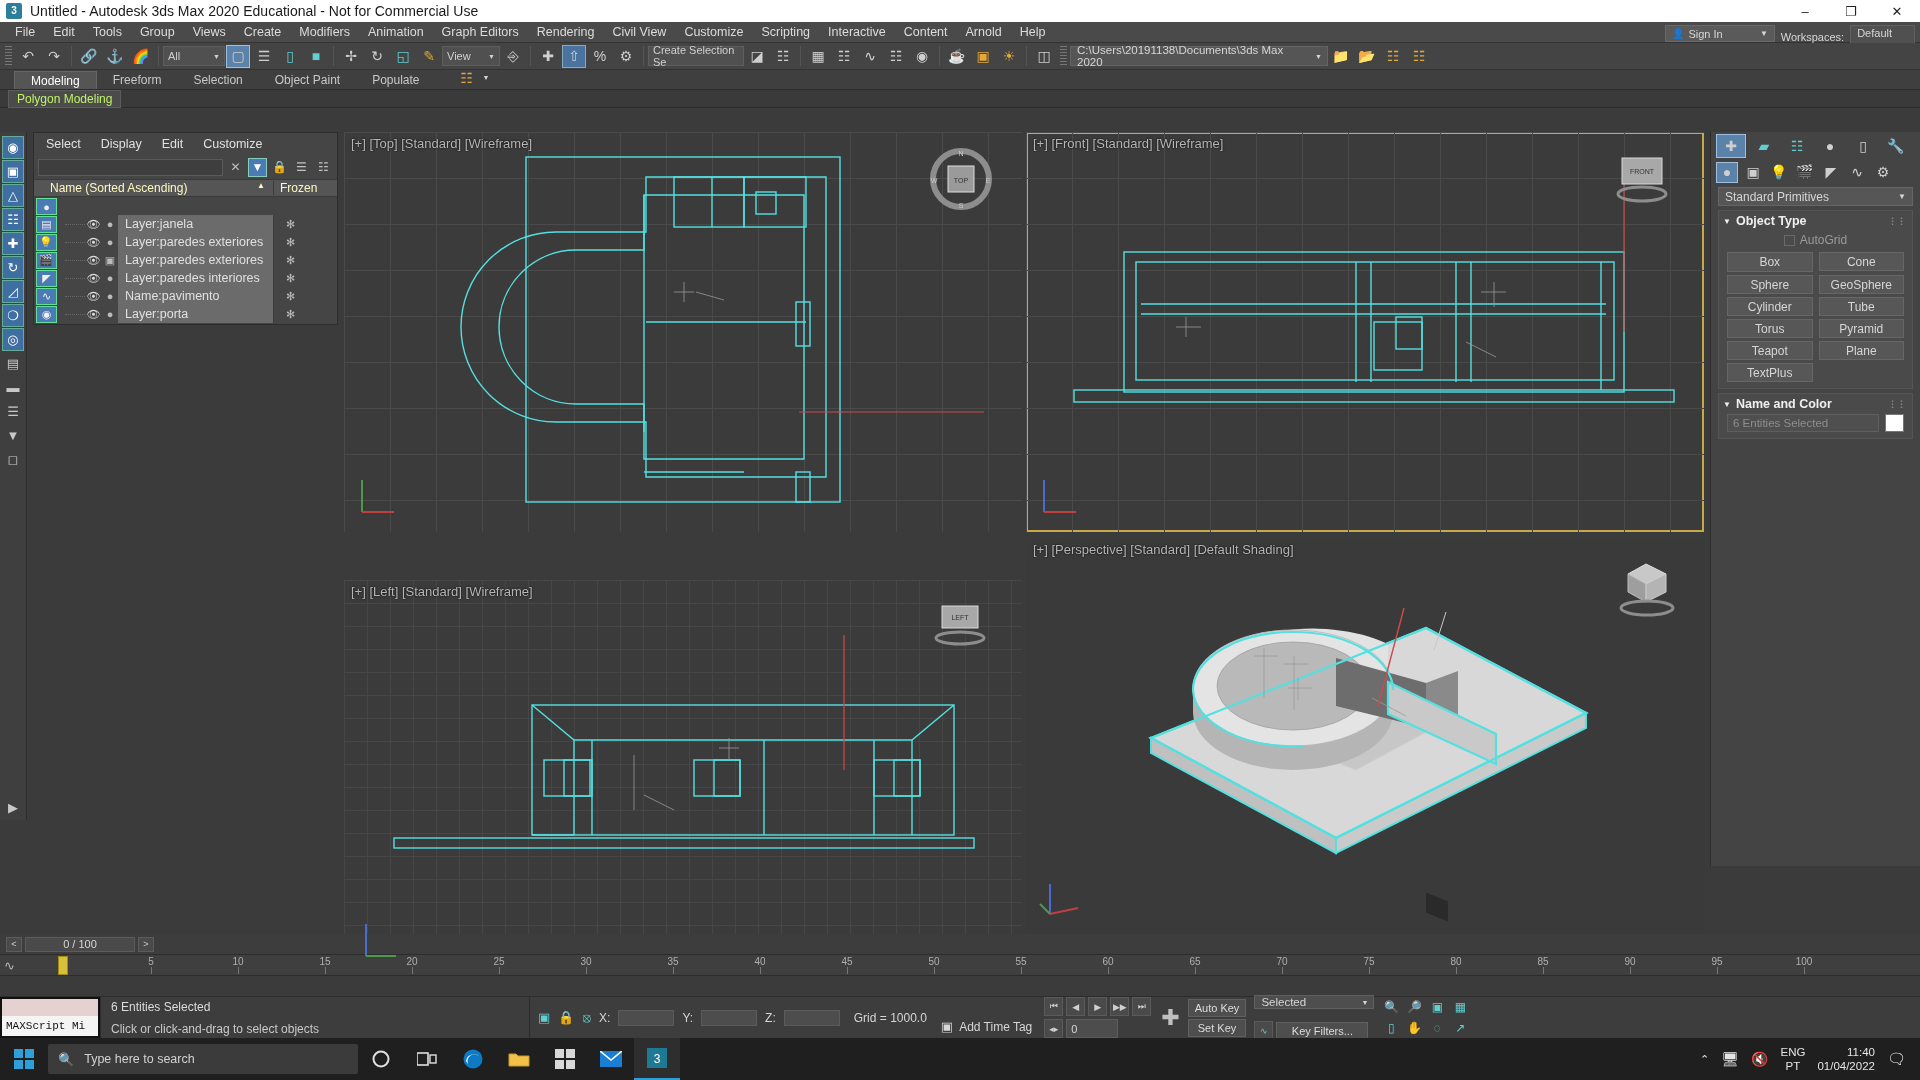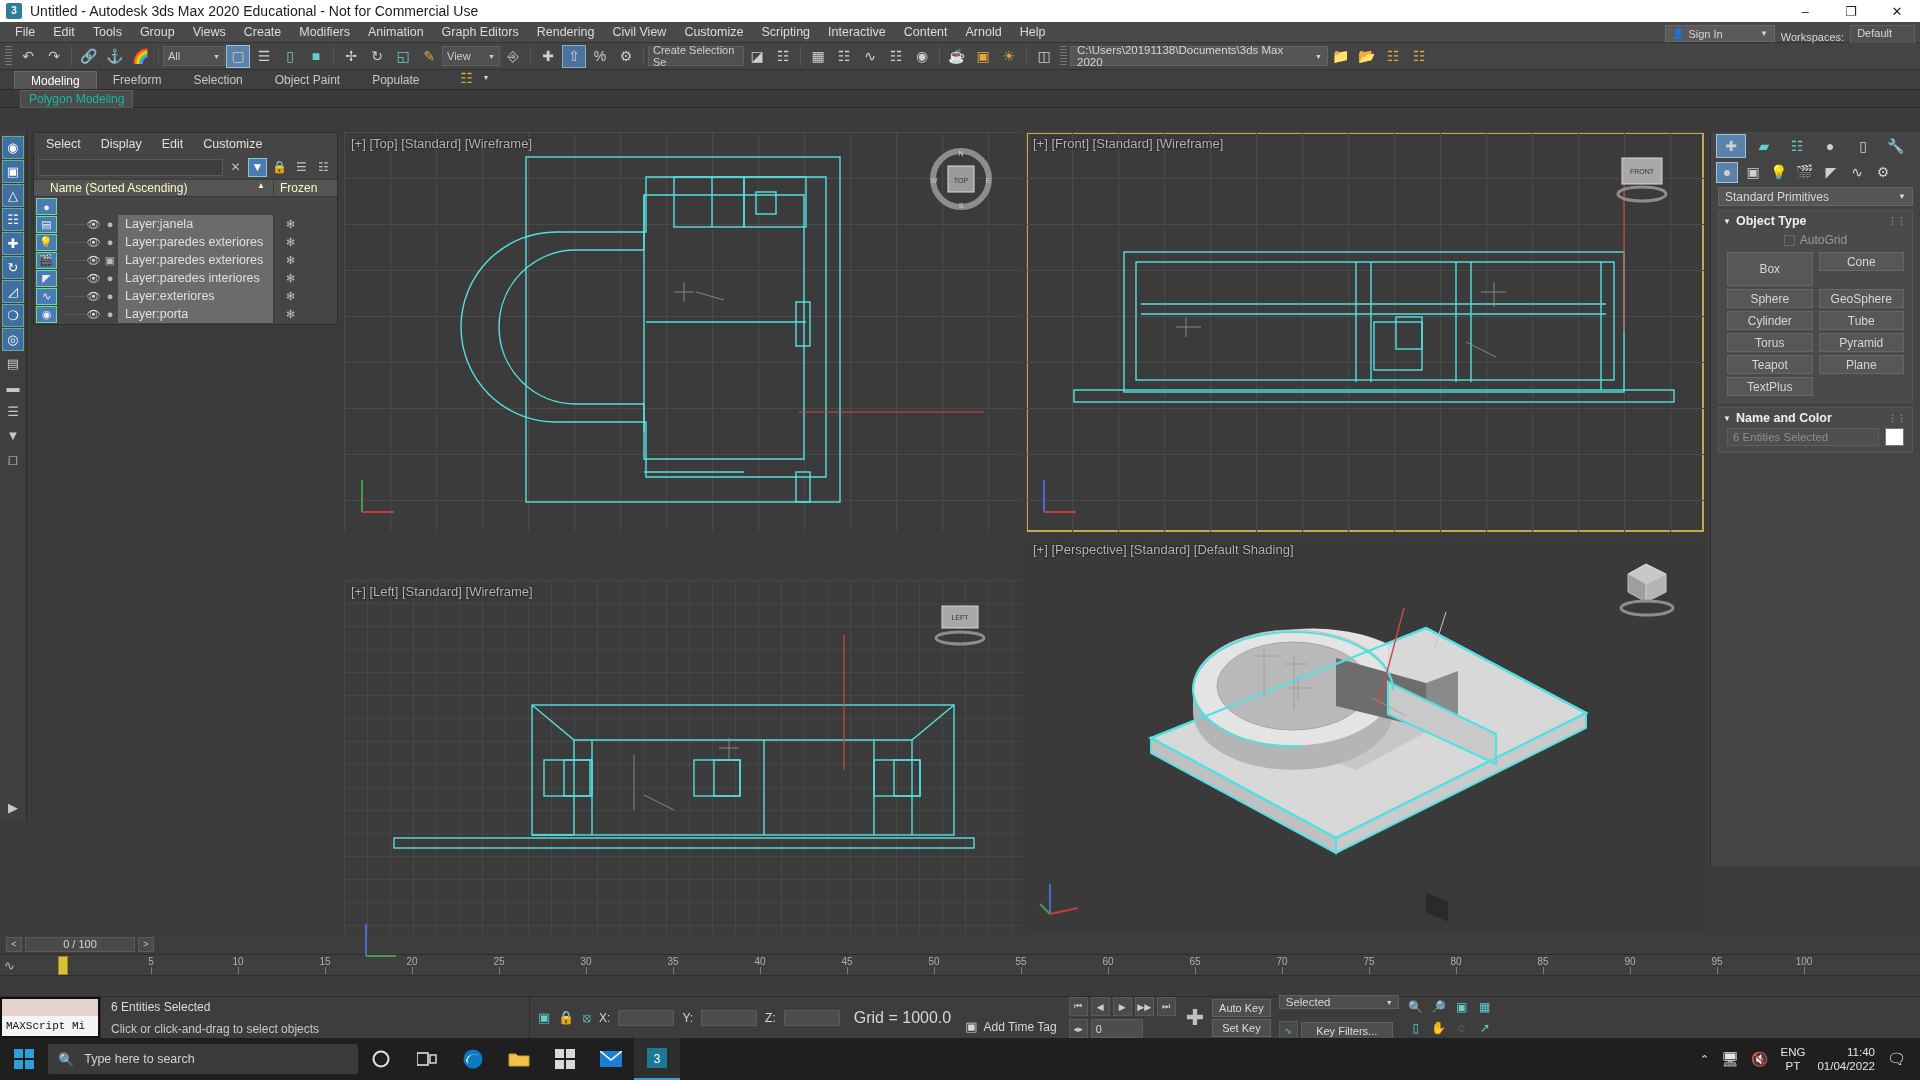--- a/index.html
+++ b/index.html
@@ -42,21 +42,21 @@
   .sep { width:1px; height:20px; background:#333; margin:0 4px; border-right:1px solid #555;}
   .pathbox { height:20px; background:#555; border:1px solid #646464; font-size:11.5px;
      display:flex; align-items:center; padding:0 18px 0 6px; position:relative; }
 
   
   .ribbon { height:20px; background:#3f3f3f; display:flex; align-items:flex-end;
      border-bottom:1px solid #2c2c2c; padding-left:14px; }
   .rtab { padding:0 16px; height:18px; line-height:18px; font-size:12px; color:#c8c8c8; }
   .rtab.active { background:#555; color:#fff; border:1px solid #666; border-bottom:none; }
   .rsub { height:18px; background:#3a3a3a; display:flex; align-items:center;
-     padding-left:20px; font-size:12px; color:#14b8a6; border-bottom:1px solid #2b2b2b;}
+     padding-left:8px; font-size:12px; color:#bef264; border-bottom:1px solid #2b2b2b;}
   .rsubtab { background:#4b4b4b; border:1px solid #5d5d5d; padding:1px 8px; }
 
   
   .lefttb { position:absolute; left:0; top:132px; width:27px; bottom:260px; background:#3f3f3f;
      border-right:1px solid #2c2c2c; display:flex; flex-direction:column; align-items:center; padding-top:4px;}
   .ltbtn { width:22px; height:23px; display:flex; align-items:center; justify-content:center;
      font-size:13px; color:#c8c8c8; margin-bottom:1px; }
   .ltbtn.acc { background:#3f6ea0; border:1px solid #6a9; color:#fff; }
 
   
@@ -342,21 +342,21 @@
         <span class="dots"></span>
         <span class="eye">👁</span>
         <span class="lay">●</span>
         <span class="lname">Layer:paredes interiores</span>
         <span class="frz">✻</span>
       </div>
       <div class="lrow">
         <span class="dots"></span>
         <span class="eye">👁</span>
         <span class="lay">●</span>
-        <span class="lname">Layer:exteriores</span>
+        <span class="lname">Name:pavimento</span>
         <span class="frz">✻</span>
       </div>
       <div class="lrow">
         <span class="dots"></span>
         <span class="eye">👁</span>
         <span class="lay">●</span>
         <span class="lname">Layer:porta</span>
         <span class="frz">✻</span>
       </div>
     </div>
@@ -591,21 +591,21 @@
       <div style="height:20px;display:flex;align-items:center;font-size:12.5px;font-weight:bold;color:#efefef;padding-left:4px;position:relative">
         <span style="font-size:8px;margin-right:5px">▼</span>
         <span>Object Type</span>
         <span style="position:absolute;right:6px;color:#888;font-size:9px">⋮⋮</span>
       </div>
       <div style="display:flex;align-items:center;justify-content:center;gap:5px;font-size:12px;color:#9a9a9a;height:18px">
         <span style="width:11px;height:11px;border:1px solid #6a6a6a;background:#4a4a4a;display:inline-block"></span>
         <span>AutoGrid</span>
       </div>
       <div style="display:grid;grid-template-columns:1fr 1fr;gap:3px 6px;padding:3px 8px 0 8px">
-        <div class="pb" style="height:34px;background:#575757;border:1px solid #666;font-size:12px;display:flex;align-items:center;justify-content:center">Box</div>
+        <div class="pb" style="height:20px;background:#575757;border:1px solid #666;font-size:12px;display:flex;align-items:center;justify-content:center">Box</div>
         <div class="pb" style="height:19px;background:#575757;border:1px solid #666;font-size:12px;display:flex;align-items:center;justify-content:center">Cone</div>
         <div class="pb" style="height:19px;background:#575757;border:1px solid #666;font-size:12px;display:flex;align-items:center;justify-content:center">Sphere</div>
         <div class="pb" style="height:19px;background:#575757;border:1px solid #666;font-size:12px;display:flex;align-items:center;justify-content:center">GeoSphere</div>
         <div class="pb" style="height:19px;background:#575757;border:1px solid #666;font-size:12px;display:flex;align-items:center;justify-content:center">Cylinder</div>
         <div class="pb" style="height:19px;background:#575757;border:1px solid #666;font-size:12px;display:flex;align-items:center;justify-content:center">Tube</div>
         <div class="pb" style="height:19px;background:#575757;border:1px solid #666;font-size:12px;display:flex;align-items:center;justify-content:center">Torus</div>
         <div class="pb" style="height:19px;background:#575757;border:1px solid #666;font-size:12px;display:flex;align-items:center;justify-content:center">Pyramid</div>
         <div class="pb" style="height:19px;background:#575757;border:1px solid #666;font-size:12px;display:flex;align-items:center;justify-content:center">Teapot</div>
         <div class="pb" style="height:19px;background:#575757;border:1px solid #666;font-size:12px;display:flex;align-items:center;justify-content:center">Plane</div>
         <div class="pb" style="height:19px;background:#575757;border:1px solid #666;font-size:12px;display:flex;align-items:center;justify-content:center">TextPlus</div>
@@ -693,21 +693,21 @@
     <div style="display:flex;align-items:center;gap:8px;padding:0 8px">
       <span style="color:#5fcfcf;font-size:13px">▣</span>
       <span style="font-size:13px">🔒</span>
       <span style="font-size:13px;color:#5fcfcf">⦻</span>
       <span style="font-size:12px">X:</span>
       <span class="cbox"></span>
       <span style="font-size:12px">Y:</span>
       <span class="cbox"></span>
       <span style="font-size:12px">Z:</span>
       <span class="cbox"></span>
-      <span style="font-size:16px;margin-left:6px">Grid = 1000.0</span>
+      <span style="font-size:12px;margin-left:6px">Grid = 1000.0</span>
     </div>
     <div style="display:flex;align-items:flex-end;padding:0 6px 4px 6px">
       <span class="cube">▣</span>
       <span style="font-size:12px;margin-left:6px">Add Time Tag</span>
     </div>
     <div style="display:flex;flex-direction:column;justify-content:center;gap:3px;padding:0 6px">
       <div class="navrow">
         <span class="ab">⏮</span>
         <span class="ab">◀</span>
         <span class="ab">▶</span>

